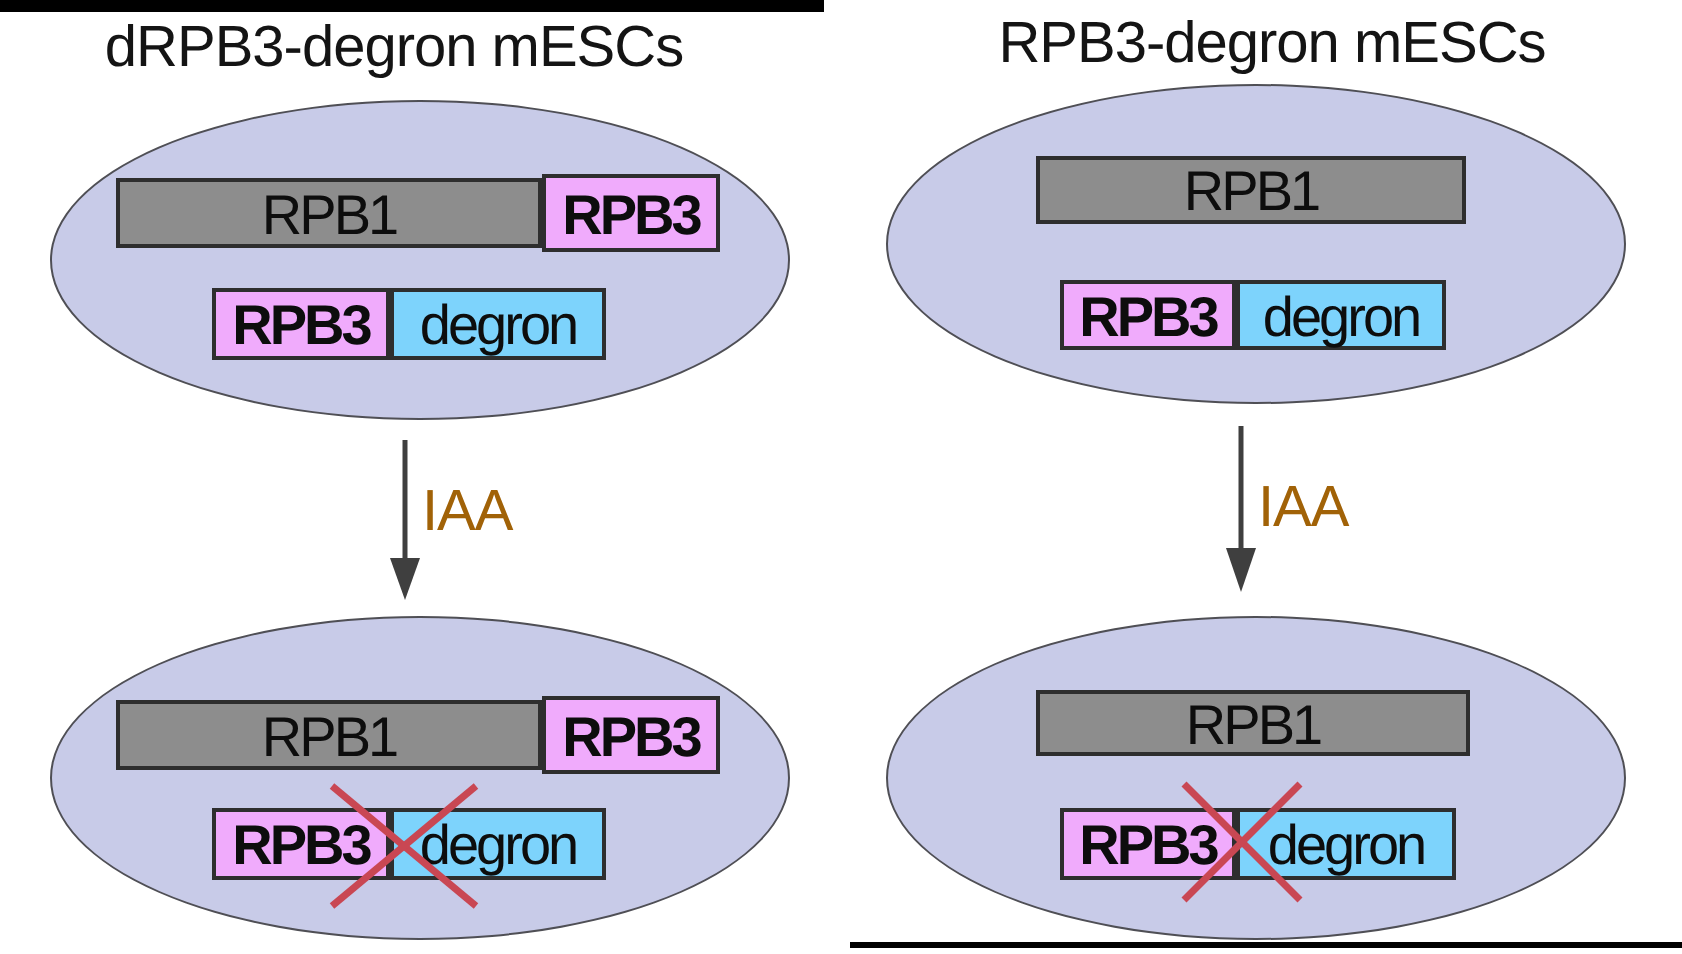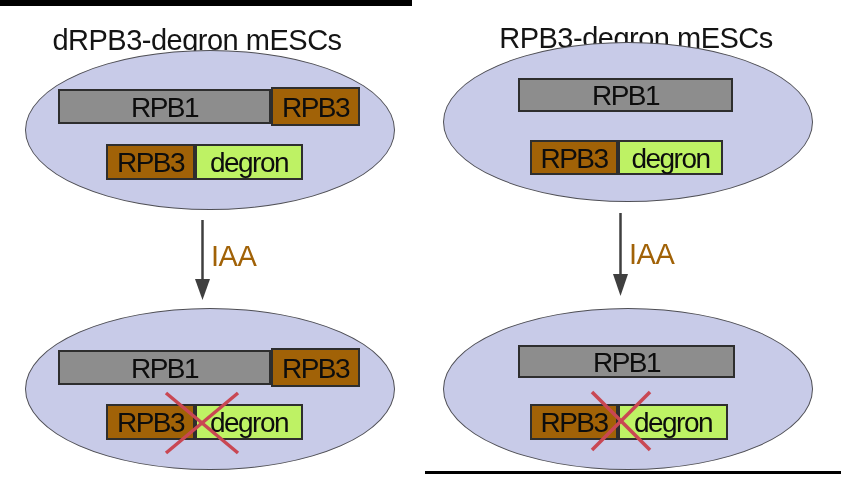--- a/index.html
+++ b/index.html
@@ -4,34 +4,34 @@
 <style>
   html,body{margin:0;padding:0;background:#fff;}
   #stage{
     position:relative;width:841px;height:477px;background:#ffffff;overflow:hidden;
     font-family:"Liberation Sans", sans-serif;color:#111;
   }
   .topbar{position:absolute;left:0;top:0;width:412px;height:6px;background:#000;}
   .bottomline{position:absolute;left:425px;top:471px;width:416px;height:3px;background:#000;}
   .panel-title{
     position:absolute;text-align:center;font-size:29px;letter-spacing:-0.5px;
-    color:#141414;white-space:nowrap;margin-top:16px;
+    color:#141414;white-space:nowrap;
   }
   .cell{
     position:absolute;background:#c8cbe8;border:1.6px solid #4f4f55;border-radius:50%;
     box-sizing:border-box;
   }
   .pbox{
     position:absolute;box-sizing:border-box;border:2px solid #2e2e2e;
     text-align:center;font-size:28px;letter-spacing:-1.5px;color:#0d0d0d;
     white-space:nowrap;overflow:visible;
   }
   .rpb1{background:#8d8d8d;}
-  .rpb3{background:#a16207;}
-  .degron{background:#bef264;}
+  .rpb3{background:#f0abfc;font-weight:bold;}
+  .degron{background:#7dd3fc;}
   .iaa-label{position:absolute;font-size:29px;color:#a16207;letter-spacing:-0.5px;}
   .arrow-svg,.cross-svg{position:absolute;overflow:visible;}
 </style>
 </head>
 <body>
 
 <div id="stage">
 
   <div class="topbar"></div>
   <div class="bottomline"></div>

